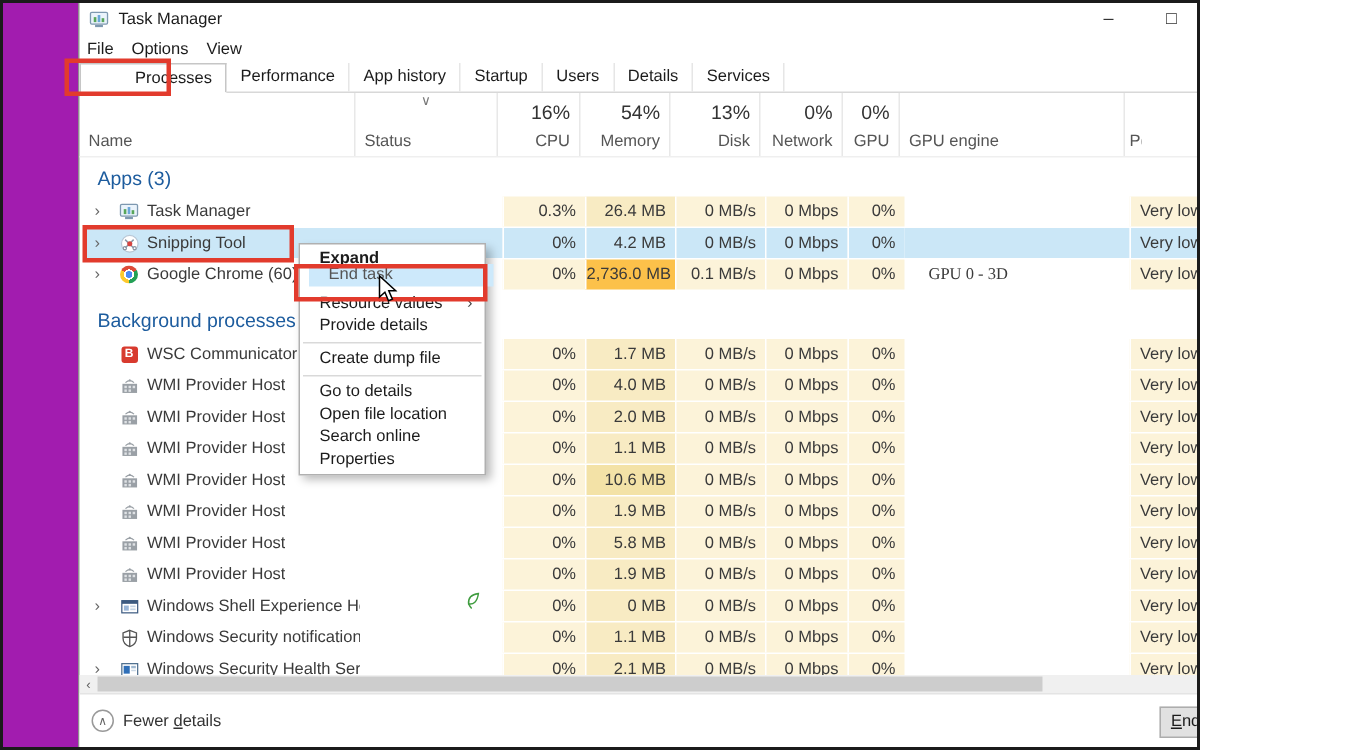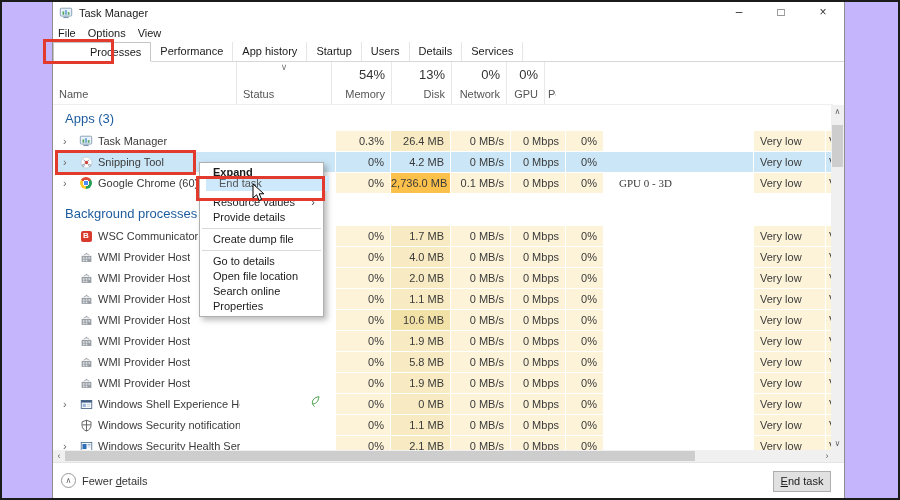--- a/index.html
+++ b/index.html
@@ -1,17 +1,17 @@
 <!DOCTYPE html>
 <html><head>
 <meta charset="utf-8">
 <style>
   html,body{margin:0;padding:0;background:#fff;}
-  .canvas{position:relative;width:900px;height:500px;box-sizing:border-box;border:2px solid #1b1b1b;
-          background:#c4b5fd;font-family:"Liberation Sans",sans-serif;overflow:hidden;}
+  .canvas{position:relative;width:800px;height:500px;box-sizing:border-box;border:2px solid #1b1b1b;
+          background:#a21caf;font-family:"Liberation Sans",sans-serif;overflow:hidden;}
   .window{position:absolute;left:50px;top:0;width:793px;height:496px;box-sizing:border-box;
           border-left:1px solid #8f8f8f;border-right:1px solid #8f8f8f;background:#fff;}
   
   .titlebar{position:absolute;left:0;top:0;right:0;height:22px;display:flex;align-items:center;padding-left:6px;box-sizing:border-box;}
   .titlebar .app-ico{width:14px;height:14px;display:inline-block;}
   .titlebar .title{font-size:11px;color:#1b1b1b;margin-left:6px;}
   .win-controls{position:absolute;right:0;top:0;height:22px;display:flex;}
   .win-btn{width:42px;text-align:center;line-height:21px;font-size:12px;color:#333;}
   
   .menubar{position:absolute;left:0;top:22px;right:0;height:18px;display:flex;align-items:center;font-size:11px;color:#1b1b1b;padding-left:5px;box-sizing:border-box;}
@@ -126,36 +126,43 @@
 
     <div class="colheaders">
       <div class="hcell c-name">
         <span class="hl">Name</span>
       </div>
       <div class="hcell c-status">
         <span class="sort-chevron">∨</span>
         <span class="hl">Status</span>
       </div>
 
+      <div class="hcell c-cpu">
+          <span class="hpct">16%</span>
+          <span class="hr-lbl">CPU</span>
+        </div>
         <div class="hcell c-mem">
           <span class="hpct">54%</span>
           <span class="hr-lbl">Memory</span>
         </div>
         <div class="hcell c-disk">
           <span class="hpct">13%</span>
           <span class="hr-lbl">Disk</span>
         </div>
         <div class="hcell c-net">
           <span class="hpct">0%</span>
           <span class="hr-lbl">Network</span>
         </div>
         <div class="hcell c-gpu">
           <span class="hpct">0%</span>
           <span class="hr-lbl">GPU</span>
         </div>
+        <div class="hcell c-eng" id="hcell-eng">
+        <span class="hl">GPU engine</span>
+      </div>
       <div class="hcell c-powt">
         <span class="hl" style="left:3px">Pow</span>
       </div>
     </div>
 
     <div class="bodyarea" id="rows">
         <div class="sect"><span>Apps (3)</span></div>
         <div class="prow">
           <div class="cell c-name">
             <div class="namewrap">

